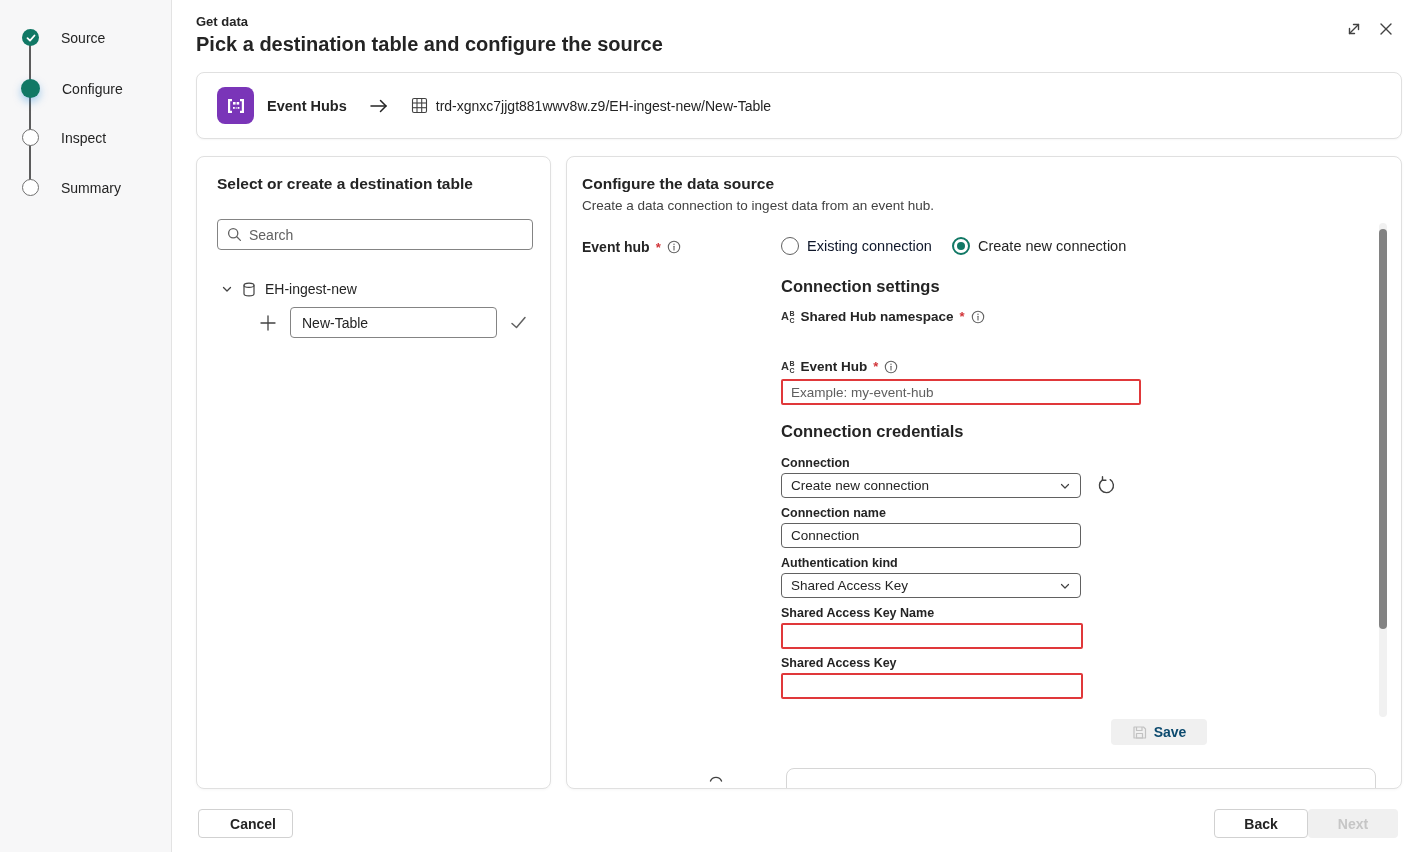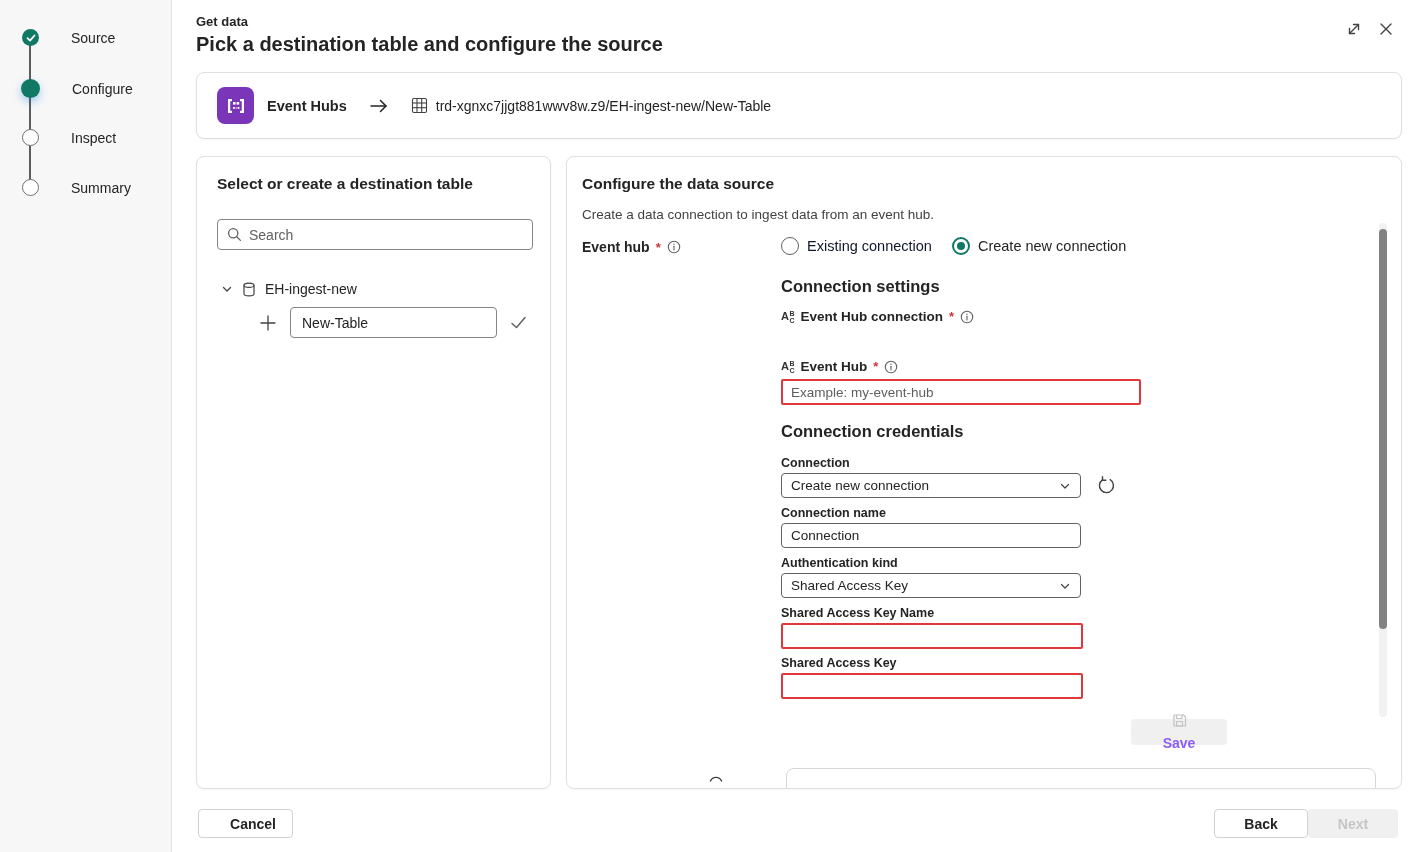--- a/index.html
+++ b/index.html
@@ -3,21 +3,21 @@
 <meta charset="utf-8">
 <style>
   * { margin:0; padding:0; box-sizing:border-box; }
   html,body { background:#fff; }
   body { font-family:"Liberation Sans","DejaVu Sans",sans-serif; color:#242424; }
   .stage { position:relative; width:1412px; height:852px; background:#fff; overflow:hidden; }
 
   
   .rail { position:absolute; left:0; top:0; width:172px; height:852px; background:#f7f7f8; border-right:1px solid #e3e3e3; }
   .step-line { position:absolute; left:29px; top:37px; width:2px; height:150px; background:#5c5c5c; }
-  .step { position:absolute; left:22px; display:flex; align-items:center; gap:32px; }
+  .step { position:absolute; left:22px; display:flex; align-items:center; gap:22px; }
   .step-circle { width:17px; height:17px; border-radius:50%; flex:0 0 auto; display:flex; align-items:center; justify-content:center; background:#fff; border:1.5px solid #707070; }
   .step-circle.done { background:#117865; border:none; }
   .step-circle.current { background:#117865; border:none; width:19px; height:19px; margin-left:-1px; box-shadow:0 4px 8px rgba(0,120,212,.35); }
   .step-label { font-size:14px; color:#242424; }
 
   
   .eyebrow { position:absolute; left:196px; top:14px; font-size:13px; font-weight:700; }
   .page-title { position:absolute; left:196px; top:33px; font-size:20px; font-weight:700; }
   .win-icon { position:absolute; top:18px; width:22px; height:22px; display:flex; align-items:center; justify-content:center; cursor:pointer; }
   .win-expand { left:1343px; }
@@ -38,21 +38,21 @@
 
   .dest-title { position:absolute; left:20px; top:18px; font-size:15.5px; font-weight:700; }
   .search-box { position:absolute; left:20px; top:62px; width:316px; height:31px; border:1px solid #848484; border-radius:4px; display:flex; align-items:center; padding:0 9px; gap:7px; background:#fff; }
   .search-ph { font-size:14px; color:#616161; }
   .tree-row { position:absolute; left:24px; top:124px; display:flex; align-items:center; gap:9px; }
   .tree-label { font-size:14px; }
   .newtable-row { position:absolute; left:62px; top:150px; display:flex; align-items:center; gap:13px; }
   .newtable-input { width:207px; height:31px; border:1px solid #848484; border-radius:4px; padding:0 11px; font-size:14px; font-family:inherit; color:#242424; background:#fff; }
 
   .cfg-title { position:absolute; left:15px; top:18px; font-size:15.5px; font-weight:700; }
-  .cfg-sub { position:absolute; left:15px; top:41px; font-size:13.5px; color:#424242;margin-top:9px; }
+  .cfg-sub { position:absolute; left:15px; top:41px; font-size:13.5px; color:#424242; }
   .eh-label-row { position:absolute; left:15px; top:82px; display:flex; align-items:center; gap:6px; }
   .eh-label { font-size:14px; font-weight:700; }
   .req { color:#d13438; font-weight:700; font-size:13px; }
   .radio-row { position:absolute; left:214px; top:80px; display:flex; align-items:center; gap:20px; }
   .radio-item { display:flex; align-items:center; gap:8px; cursor:pointer; }
   .radio-dot { width:18px; height:18px; border-radius:50%; border:1px solid #616161; background:#fff; }
   .radio-dot.on { border:2px solid #117865; display:flex; align-items:center; justify-content:center; }
   .radio-dot.on::after { content:""; width:8px; height:8px; border-radius:50%; background:#117865; }
   .radio-lbl { font-size:14.5px; color:#0f172a; }
   .radio-lbl.on { color:#242424; }
@@ -63,21 +63,21 @@
   .abc { display:inline-flex; align-items:center; font-weight:700; color:#333; line-height:1; }
   .abc .a { font-size:11px; }
   .abc .bc { display:flex; flex-direction:column; font-size:7px; margin-left:.5px; }
   .red-input { position:absolute; left:214px; height:26px; border:2.5px solid #e0383a; border-radius:2px; padding:0 8px; font-size:13.5px; font-family:inherit; background:#fff; color:#242424; }
   .red-input::placeholder { color:#5f5f5f; }
   .sm-lbl { position:absolute; left:214px; font-size:12.5px; font-weight:700; }
   .dd { position:absolute; left:214px; width:300px; height:25px; border:1px solid #616161; border-radius:4px; background:#fff; display:flex; align-items:center; justify-content:space-between; padding:0 9px; cursor:pointer; }
   .dd-val { font-size:13.5px; }
   .std-input { position:absolute; left:214px; width:300px; height:25px; border:1px solid #616161; border-radius:4px; padding:0 9px; font-size:13.5px; font-family:inherit; color:#242424; }
   .refresh-btn { position:absolute; left:527px; top:316px; width:24px; height:24px; display:flex; align-items:center; justify-content:center; cursor:pointer; }
-  .save-btn { position:absolute; left:564px; top:562px; width:96px; height:26px; background:#f0f0f0; border:none; border-radius:4px; display:flex; align-items:center; justify-content:center; gap:7px; font-size:14px; font-weight:700; color:#8b5cf6; font-family:inherit;flex-direction:column; }
+  .save-btn { position:absolute; left:544px; top:562px; width:96px; height:26px; background:#f0f0f0; border:none; border-radius:4px; display:flex; align-items:center; justify-content:center; gap:7px; font-size:14px; font-weight:700; color:#0c4a6e; font-family:inherit; }
 
   .partial-spinner { position:absolute; left:141px; top:612px; }
   .partial-box { position:absolute; left:219px; top:611px; width:590px; height:40px; border:1px solid #d6d6d6; border-radius:8px; background:#fff; }
 
   .scroll-track { position:absolute; left:812px; top:66px; width:8px; height:494px; background:#f1f1f1; border-radius:4px; }
   .scroll-thumb { position:absolute; left:812px; top:72px; width:8px; height:400px; background:#828282; border-radius:4px; cursor:pointer; }
 
   
   .btn { position:absolute; top:809px; height:29px; border-radius:4px; font-size:14px; font-weight:700; font-family:inherit; display:flex; align-items:center; justify-content:center; cursor:pointer; }
   .btn-outline { background:#fff; border:1px solid #d1d1d1; color:#242424; }
@@ -232,21 +232,21 @@
     <div class="section-h" style="top:120px">Connection settings</div>
 
     <div class="fld-row" style="top:152px">
       <span class="abc">
           <span class="a">A</span>
           <span class="bc">
             <span>B</span>
             <span>C</span>
           </span>
         </span>
-      <span class="fld-lbl">Event Hub connection</span>
+      <span class="fld-lbl">Shared Hub namespace</span>
       <span class="req">*</span>
       <span style="display:flex">
         <svg width="14" height="14" viewBox="0 0 14 14" fill="none" stroke="#616161" stroke-width="1.1">
             <circle cx="7" cy="7" r="5.7"></circle>
             <line x1="7" y1="6.3" x2="7" y2="10" stroke-linecap="round"></line>
             <circle cx="7" cy="4.2" r="0.7" fill="#616161" stroke="none"></circle>
           </svg>
       </span>
     </div>
 

